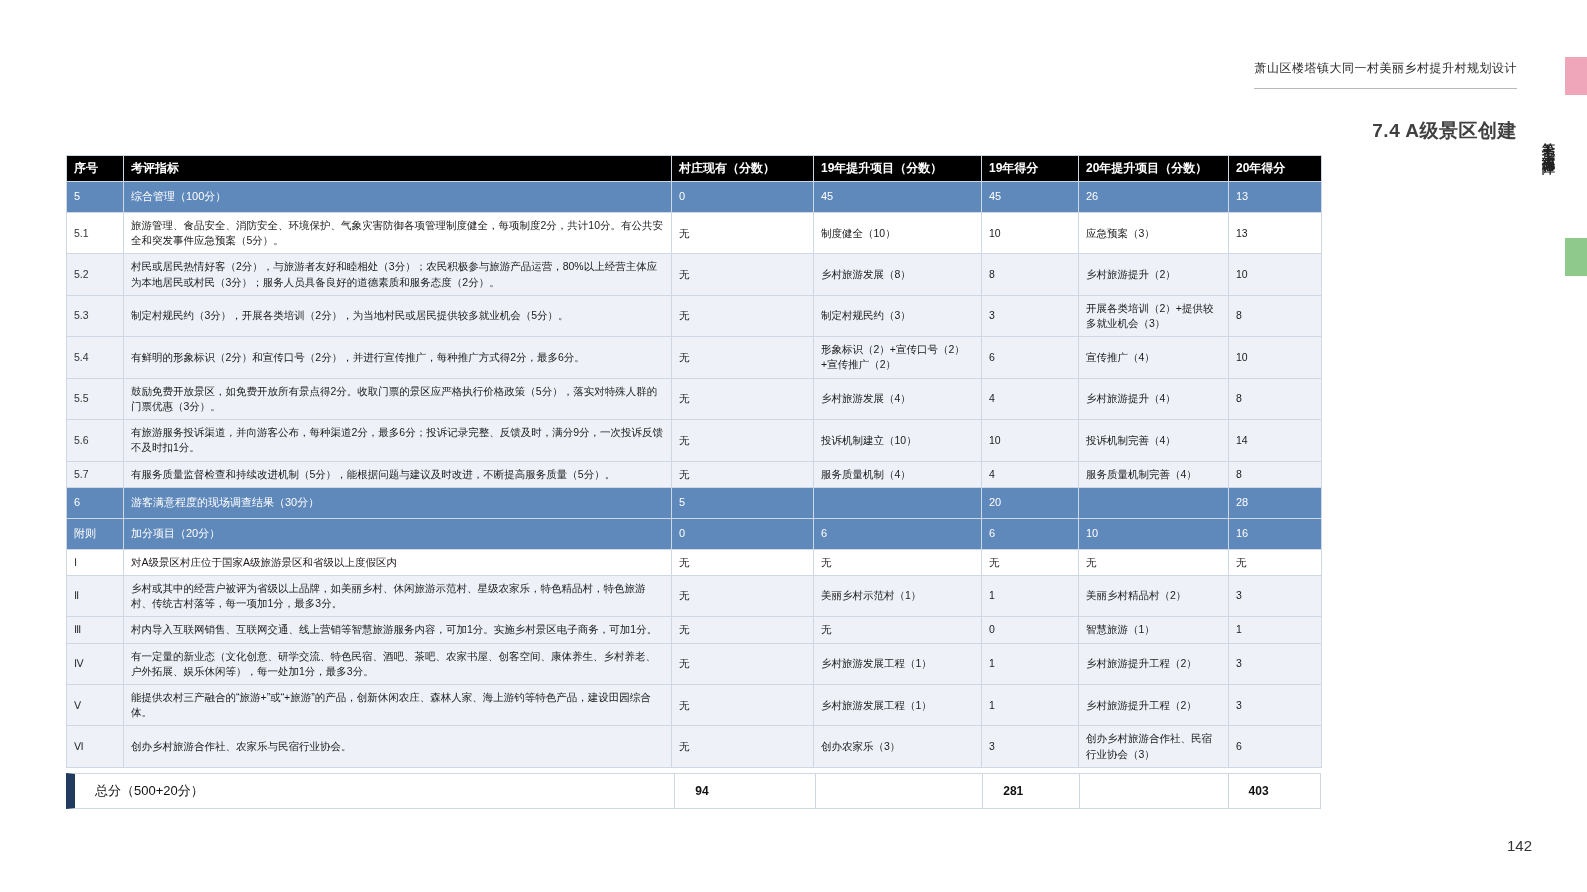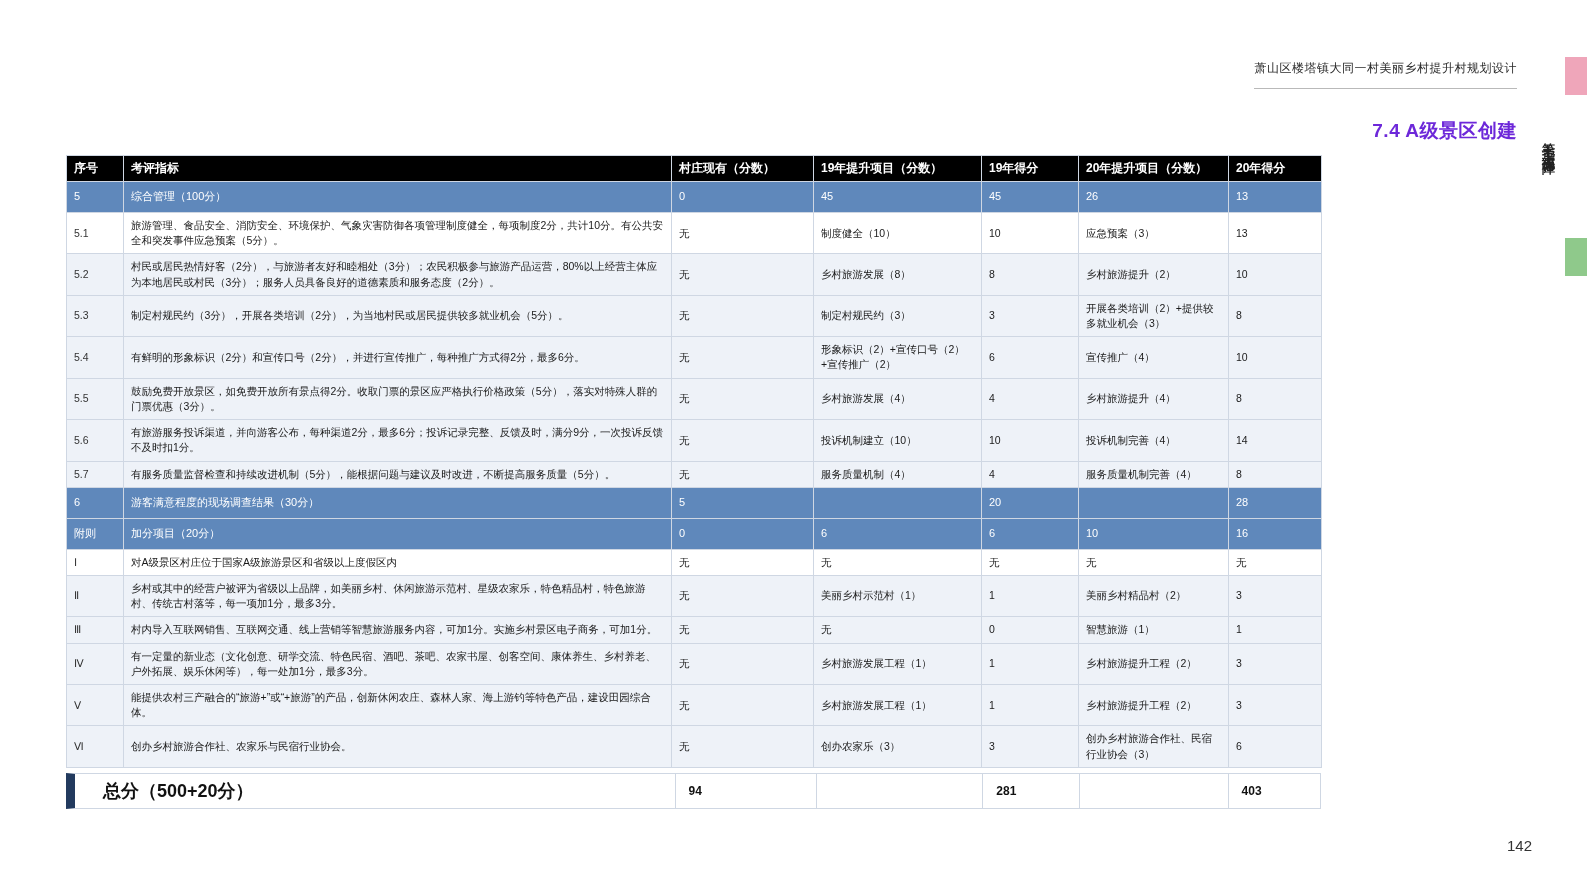--- a/index.html
+++ b/index.html
@@ -70,21 +70,21 @@
     letter-spacing: 2px;
     font-weight: bold;
   }
 
   .section-title {
     position: absolute;
     top: 118px;
     right: 70px;
     font-size: 19px;
     font-weight: bold;
-    color: #6d28d9;
+    color: #404040;
     letter-spacing: 0.5px;
   }
 
   .page-number {
     position: absolute;
     right: 55px;
     bottom: 38px;
     font-size: 15px;
     color: #333;
     text-align: right;
@@ -153,30 +153,30 @@
     background: #ffffff;
     border: 1px solid #cfd7e3;
     border-left: 9px solid #223a5e;
     height: 34px;
     box-shadow: 0 0 0 0 #fff;
   }
   .total-label {
     width: 604px;
     display: flex;
     align-items: center;
-    padding-left: 28px;
-    font-size: 18px;
-    font-weight: bold;
+    padding-left: 20px;
+    font-size: 13px;
+    font-weight: normal;
     color: #111;
     box-sizing: border-box;
   }
   .total-cell {
     display: flex;
     align-items: center;
-    padding-left: 13px;
+    padding-left: 20px;
     font-size: 12px;
     font-weight: bold;
     color: #111;
     border-left: 1px solid #cfd7e3;
     box-sizing: border-box;
   }
   .tc-2 { width: 142px; }
   .tc-3 { width: 168px; }
   .tc-4 { width: 97px; }
   .tc-5 { width: 150px; }

